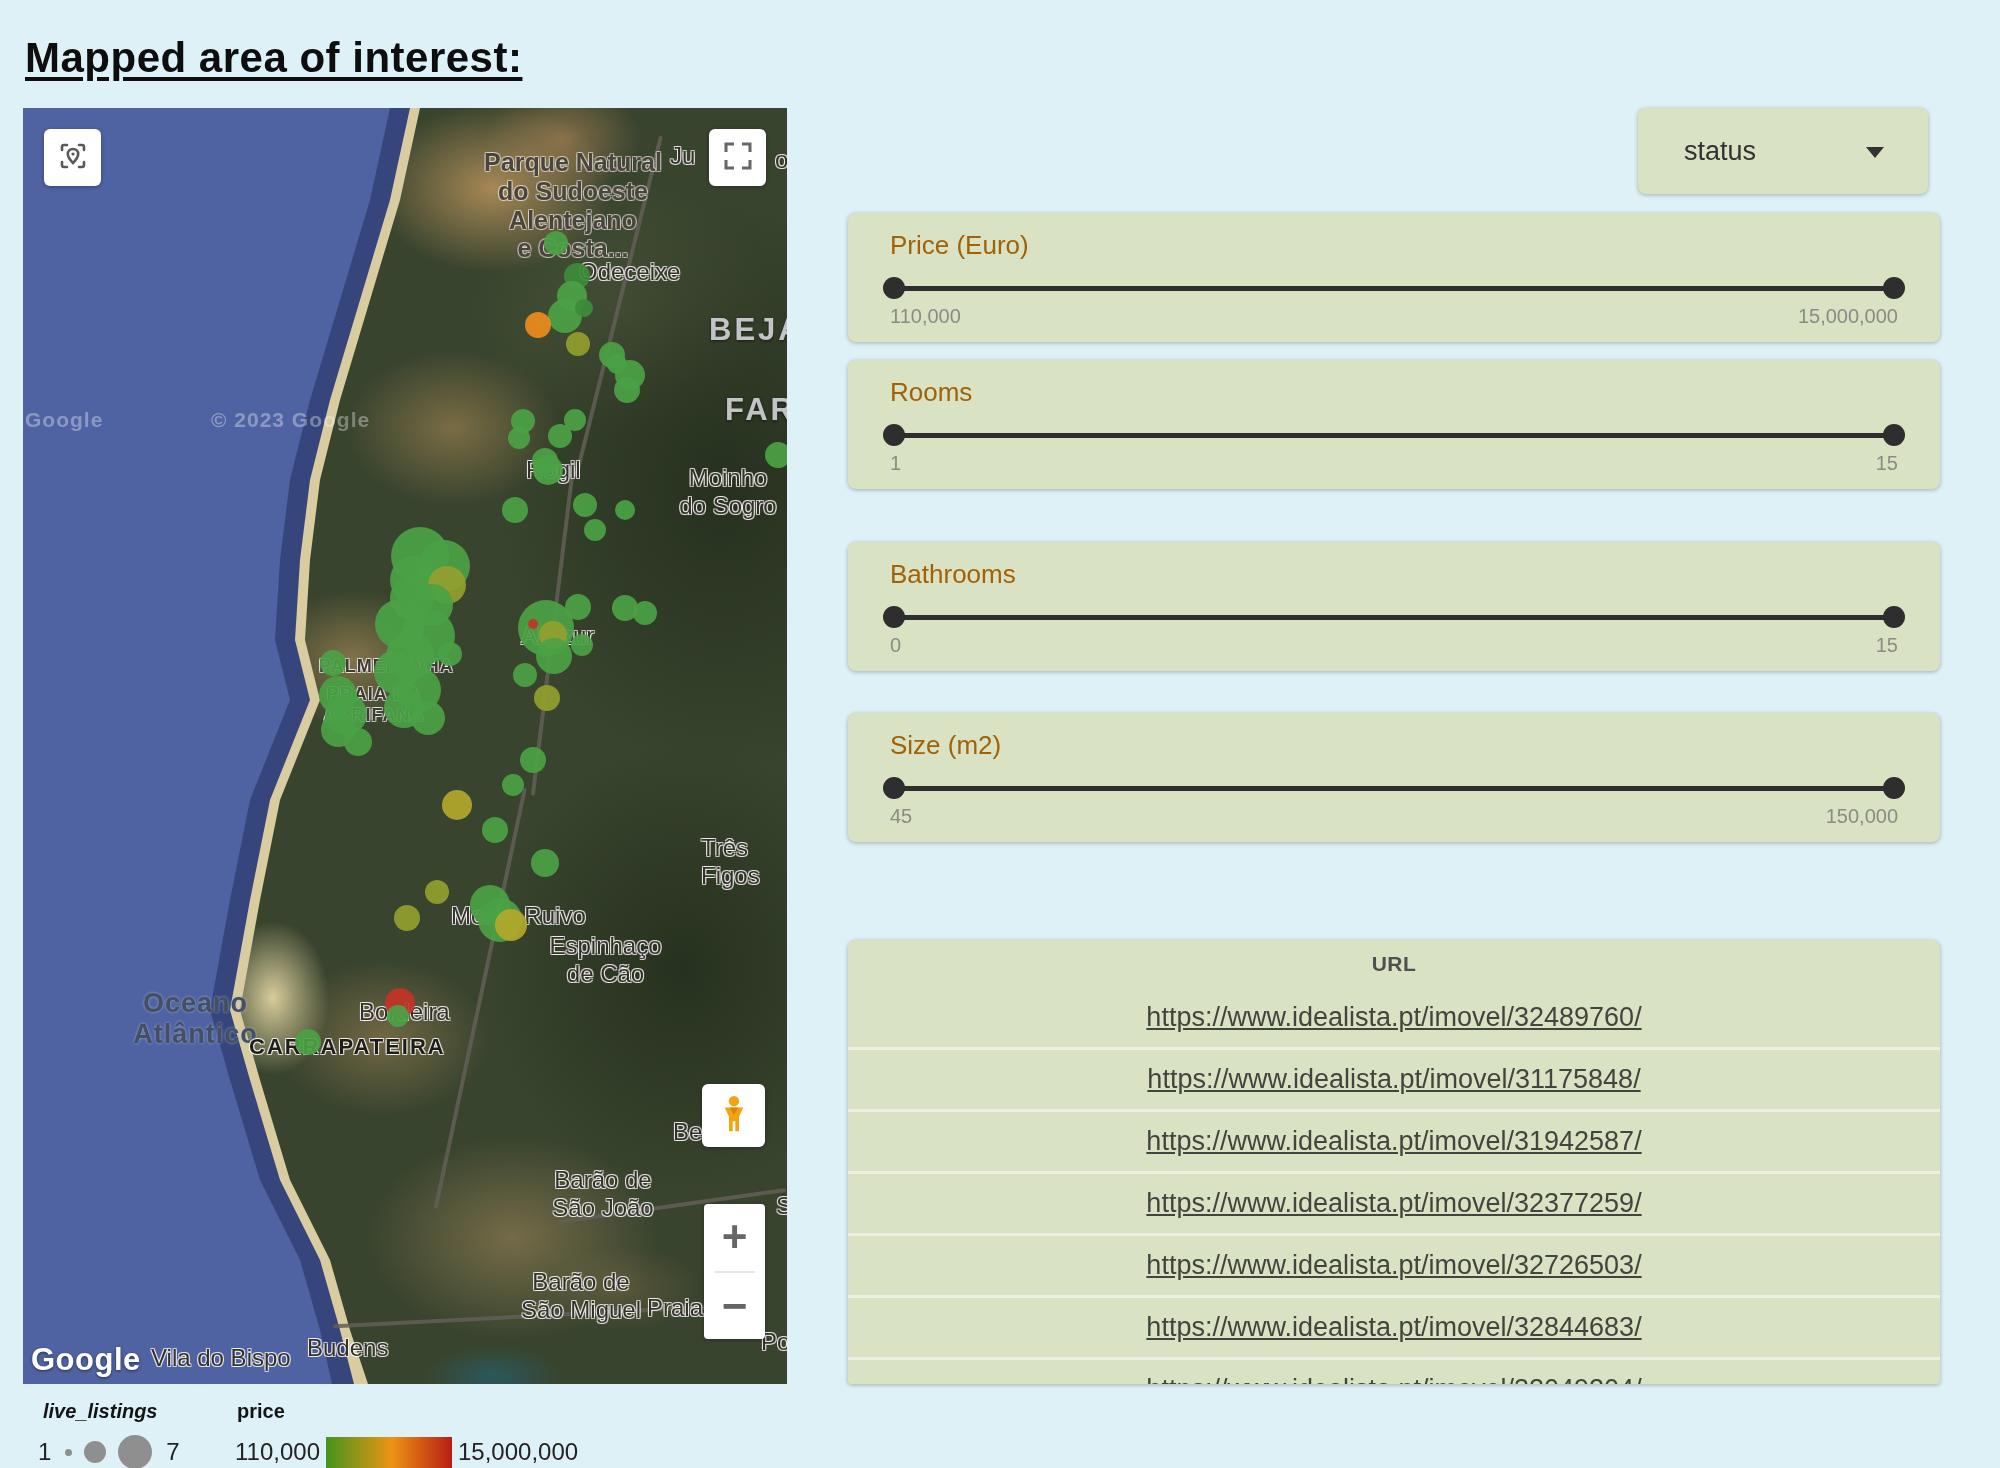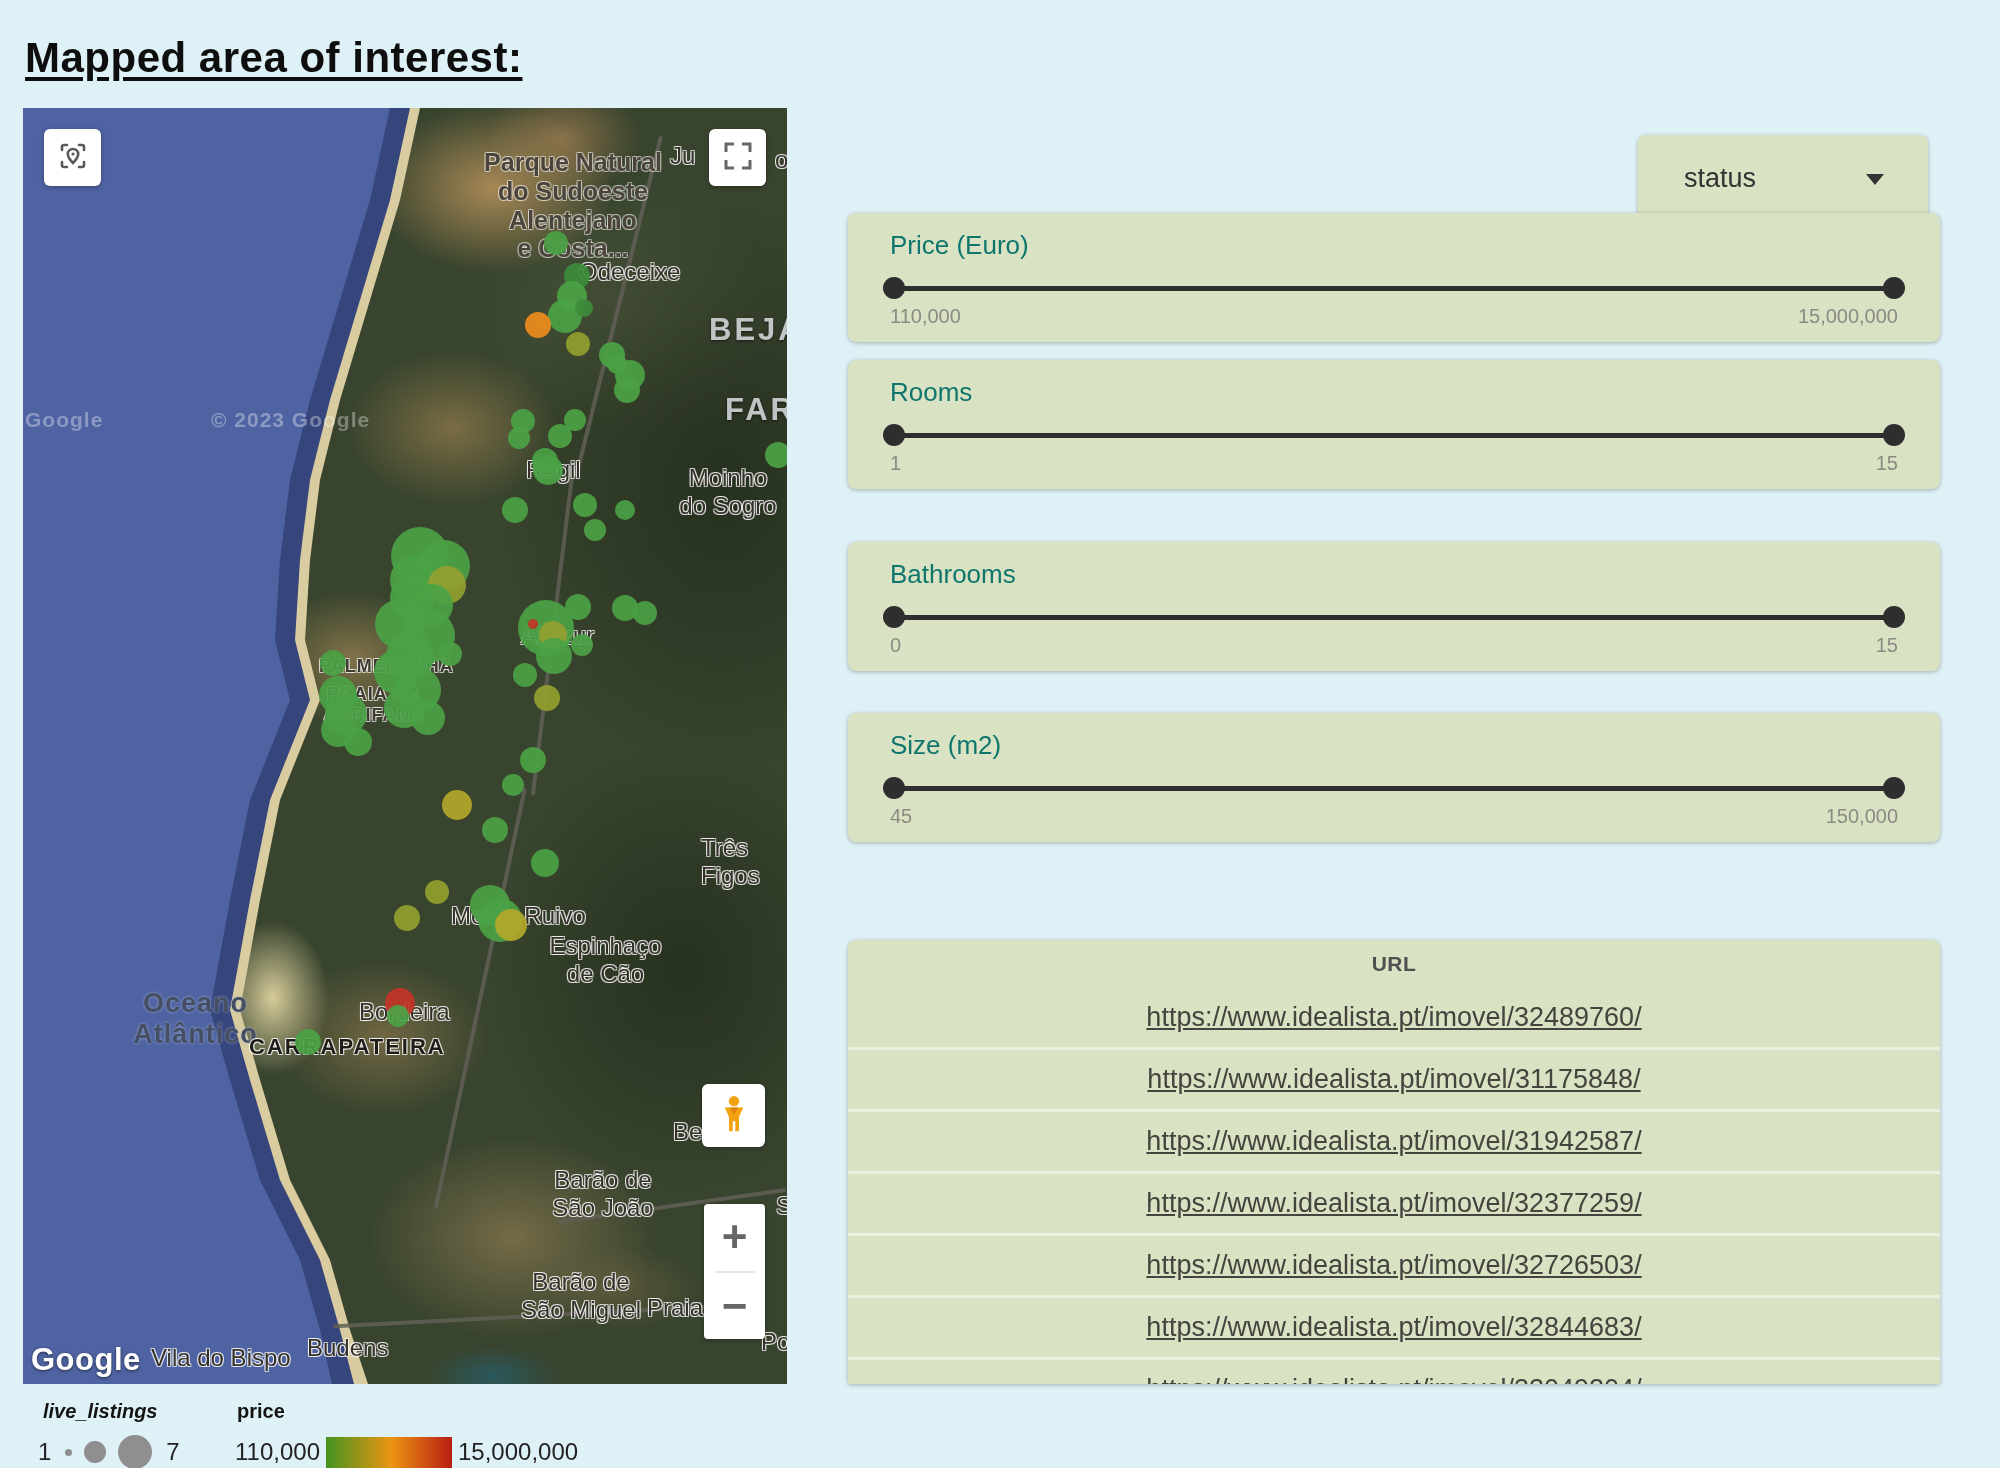--- a/index.html
+++ b/index.html
@@ -80,31 +80,31 @@
 
   .glogo{position:absolute;left:8px;top:1234px;z-index:9;color:#fff;font-size:31px;font-weight:700;
     letter-spacing:.5px;text-shadow:0 1px 3px rgba(0,0,0,.55);cursor:pointer;}
   .attrbar{position:absolute;right:0;bottom:0;z-index:8;display:flex;gap:2px;}
   .attr-item{background:rgba(243,243,243,.92);color:#2f2f2f;font-size:16px;padding:3px 9px;white-space:nowrap;}
   .ruler{display:inline-block;width:52px;height:8px;border-left:2px solid #333;border-right:2px solid #333;
     border-bottom:2px solid #333;margin-left:7px;vertical-align:middle;}
 
   
   .greenpanel{background:#d9e2c2;border-radius:8px;box-shadow:0 1px 4px rgba(0,0,0,.28);}
-  .dropdown{left:1638px;top:108px;width:290px;height:86px;display:flex;align-items:center;cursor:pointer;margin-top:27px;}
+  .dropdown{left:1638px;top:108px;width:290px;height:86px;display:flex;align-items:center;cursor:pointer;}
   .dropdown .dd-label{margin-left:46px;font-size:27px;color:#333;}
   .dd-caret{position:absolute;right:44px;top:50%;margin-top:-4px;width:0;height:0;
     border-left:9px solid transparent;border-right:9px solid transparent;border-top:11px solid #333;}
 
   .slider-panel{position:absolute;left:848px;width:1092px;height:129px;}
   .slider-panel:nth-of-type(1){top:213px;}
   .slider-panel:nth-of-type(2){top:360px;}
   .slider-panel:nth-of-type(3){top:542px;}
   .slider-panel:nth-of-type(4){top:713px;}
-  .s-label{position:absolute;left:42px;top:17px;font-size:26px;color:#0f766e;}
+  .s-label{position:absolute;left:42px;top:17px;font-size:26px;color:#a16207;}
   .track{position:absolute;left:46px;right:46px;top:64px;height:22px;cursor:pointer;}
   .track::before{content:"";position:absolute;left:0;right:0;top:9px;height:5px;border-radius:3px;background:#2e2e2e;}
   .handle{position:absolute;top:11px;width:22px;height:22px;border-radius:50%;background:#2e2e2e;
     transform:translate(-50%,-50%);cursor:pointer;}
   .h-min{left:0;}
   .h-max{left:100%;}
   .s-min,.s-max{position:absolute;top:92px;font-size:20px;color:#8b8b84;}
   .s-min{left:42px;}
   .s-max{right:42px;}
 

